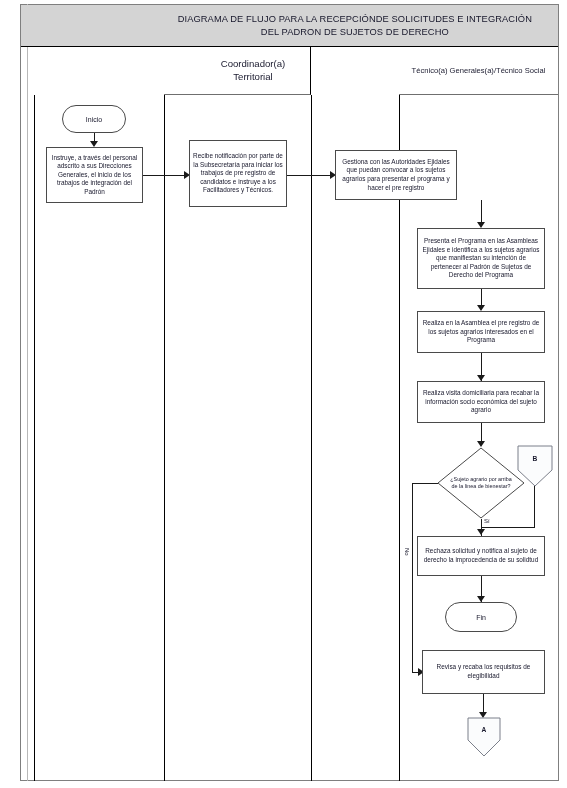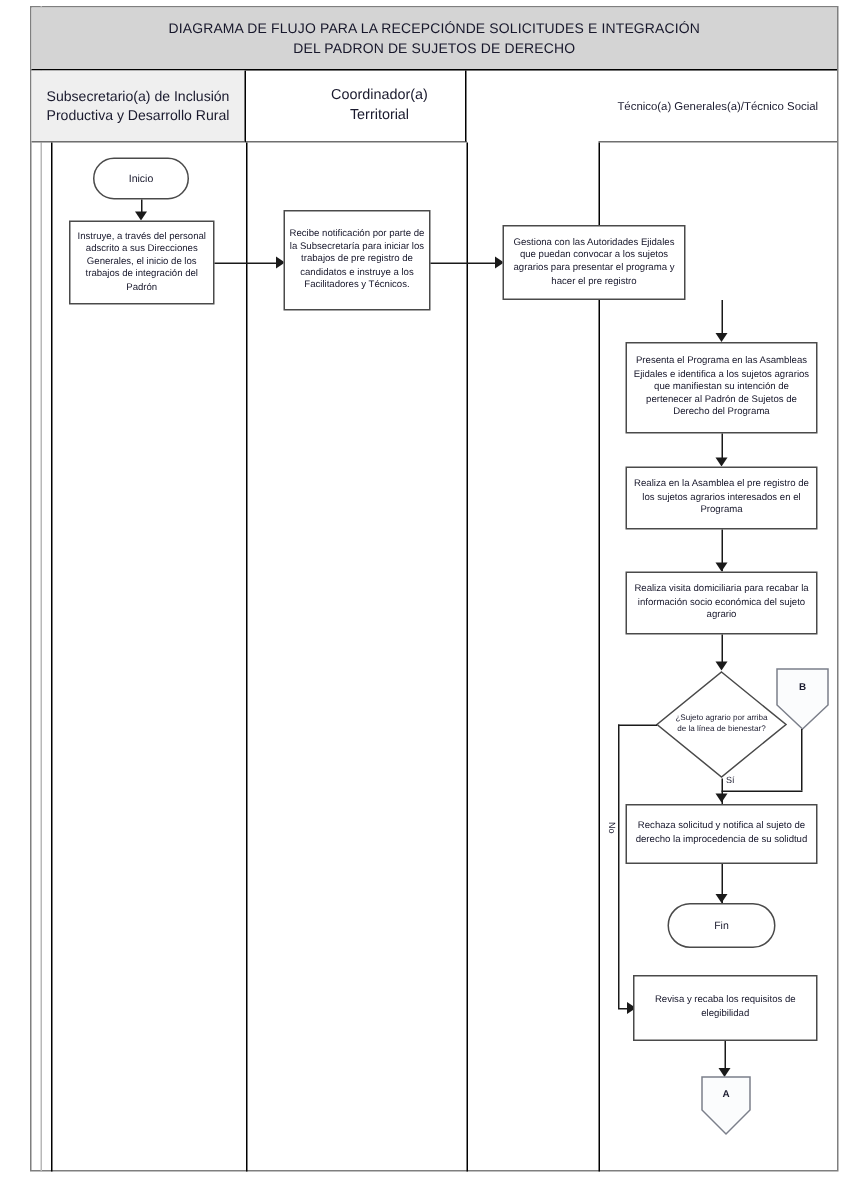--- a/index.html
+++ b/index.html
@@ -25,21 +25,21 @@
     position:absolute;left:27px;top:4px;width:0;height:777px;
     border-left:1px solid #b8b8b8;
   }
 
   
   .title-band{
     position:absolute;left:21px;top:5px;width:537px;height:42px;
     background:#d4d4d4;
     box-sizing:border-box;
     border-bottom:1px solid #000;
-    display:flex;align-items:center;justify-content:center;
+    display:flex;align-items:center;justify-content:flex-end;
   }
   .title-text{
     text-align:center;font-size:9.3px;line-height:13px;
     letter-spacing:.1px;color:#17172b;
     padding:0 26px;
   }
 
   
   .head-row{
     position:absolute;left:21px;top:47px;width:537px;height:48px;
@@ -126,23 +126,20 @@
   <div class="gutter-line"></div>
 
   <div class="title-band">
     <div class="title-text">
       <div>DIAGRAMA DE FLUJO PARA LA RECEPCIÓNDE SOLICITUDES E INTEGRACIÓN</div>
       <div>DEL PADRON DE SUJETOS DE DERECHO</div>
     </div>
   </div>
 
   <div class="head-row">
-    <div class="head-cell" id="hc0">
-      <span>Subsecretario(a) de Inclusión Productiva y Desarrollo Rural</span>
-    </div>
     <div class="head-cell" id="hc1">
       <span>Coordinador(a) Territorial</span>
     </div>
     <div class="head-cell" id="hc3">
       <span>Técnico(a) Generales(a)/Técnico Social</span>
     </div>
   </div>
 
   <div class="lane-sep" id="ls0"></div>
   <div class="lane-sep" id="ls1"></div>

